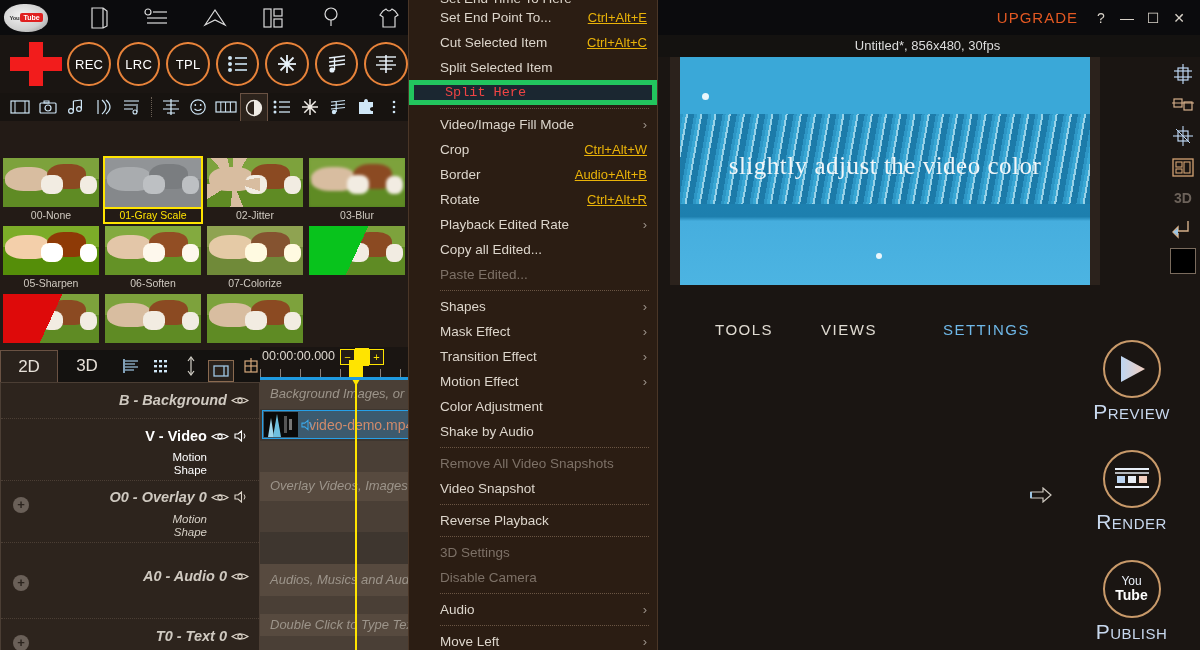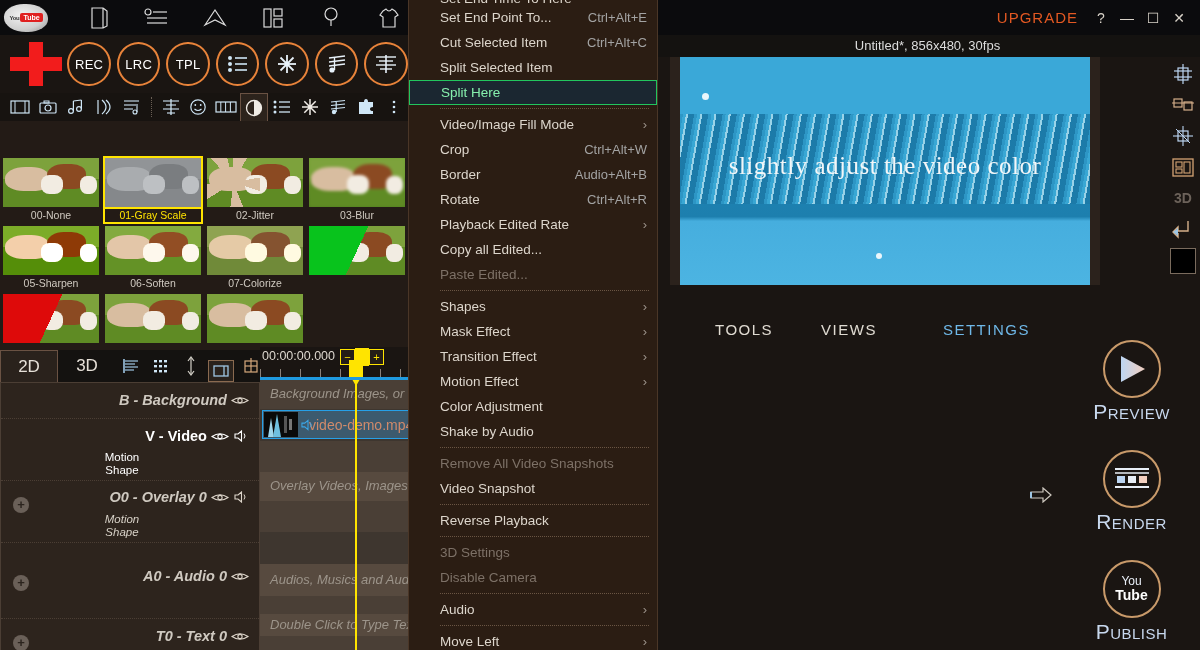--- a/index.html
+++ b/index.html
@@ -72,21 +72,21 @@
   .tab{ width:58px;height:32px;display:flex;align-items:center;justify-content:center;font-size:17px;color:#e6e0d8;}
   .tab.active{ background:#2a221c; border-top:1px solid #6a5243;border-left:1px solid #6a5243;border-right:1px solid #6a5243;}
   .trow-ic{ width:30px;height:32px;display:flex;align-items:center;justify-content:center;}
   .trow-ic.boxed{ border:1px solid #8a6a50; background:#2a221c; width:26px;height:22px;margin:0 2px;}
 
   
   .trackhdr{ position:absolute;left:0;top:347px;width:260px;height:303px;background:#2d241d; border:1px solid #4b3e34;}
   .trk{ position:relative; border-bottom:1px dotted #4b3e34; padding-right:10px;}
   .trk .lbl{ text-align:right; font-style:italic; font-weight:bold; font-size:14.5px; color:#cfc9c0;}
   .trk .lbl.white{ color:#ffffff; font-style:normal;}
-  .trk .sub{ text-align:center; font-size:11.5px; font-style:italic; color:#d6d0c6; line-height:13px; padding-right:42px;margin-left:36px;}
+  .trk .sub{ text-align:right; font-size:11.5px; font-style:italic; color:#d6d0c6; line-height:13px; padding-right:42px;margin-left:36px;}
   .trk .sub.white{color:#fff;font-style:normal;}
   .eye{ display:inline-block;width:18px;}
   .spk{ display:inline-block;width:16px;}
   .plusc{ position:absolute;left:12px; width:16px;height:16px;border-radius:50%;background:#6a6058;color:#2b241e;
     font-size:13px;line-height:15px;text-align:center;font-weight:bold;}
 
   
   .tlbody{ position:absolute;left:260px;top:347px;width:763px;height:303px;background:#241d17;}
   .tlruler{ position:absolute;left:0;top:0;width:763px;height:30px;background:#1a1512;}
   .tmark{ position:absolute;top:0;height:30px;border-left:1px solid #555; font-size:11.5px;color:#ded8cf;padding-left:3px;padding-top:1px;}
@@ -136,24 +136,24 @@
   .blkswatch{ width:26px;height:26px;background:#000;border:1px solid #7a6b5d;margin:4px auto 0;}
 
   .arrowright{ position:absolute;left:1030px;top:485px;color:#d8cfc4;font-size:20px;}
 
   
   .ctxmenu{ position:absolute;left:408px;top:-10px;width:250px; background:#2b1d13; border:1px solid #4a3627;
     padding:0; z-index:50;}
   .ctxleft{ position:absolute;left:408px;top:0;width:22px;height:650px;z-index:49;
     background:repeating-linear-gradient(45deg,#2a2a2a 0 2px,#1b1b1b 2px 4px);}
   .mi{ height:25px; display:flex;align-items:center; padding:0 10px 0 31px; font-size:13.5px;color:#ddd6cc; position:relative;text-align:right;}
-  .mi .sc{ margin-left:auto; font-size:13px;color:#a3a3a3;}
+  .mi .sc{ margin-left:auto; font-size:13px;color:#eab308;text-decoration:underline;}
   .mi .arr{ margin-left:auto; color:#9a9088; font-size:13px;}
   .mi.disabled{ color:#7d7167;}
-  .mi.sel{ background:#1b2731; border:1px solid #22c55e; color:#86efac;}
+  .mi.sel{ background:#1b2731; border:5px solid #22c55e; color:#ef4444;font-family:Liberation Mono, monospace;}
   .msep{ height:1px; margin:3px 8px 3px 31px; border-top:1px dotted #6a5543;}
 </style>
 </head>
 <body>
 
 <div class="app">
 
   <div class="titlebar">
     <div class="logo">
       <span class="yt">You</span>

